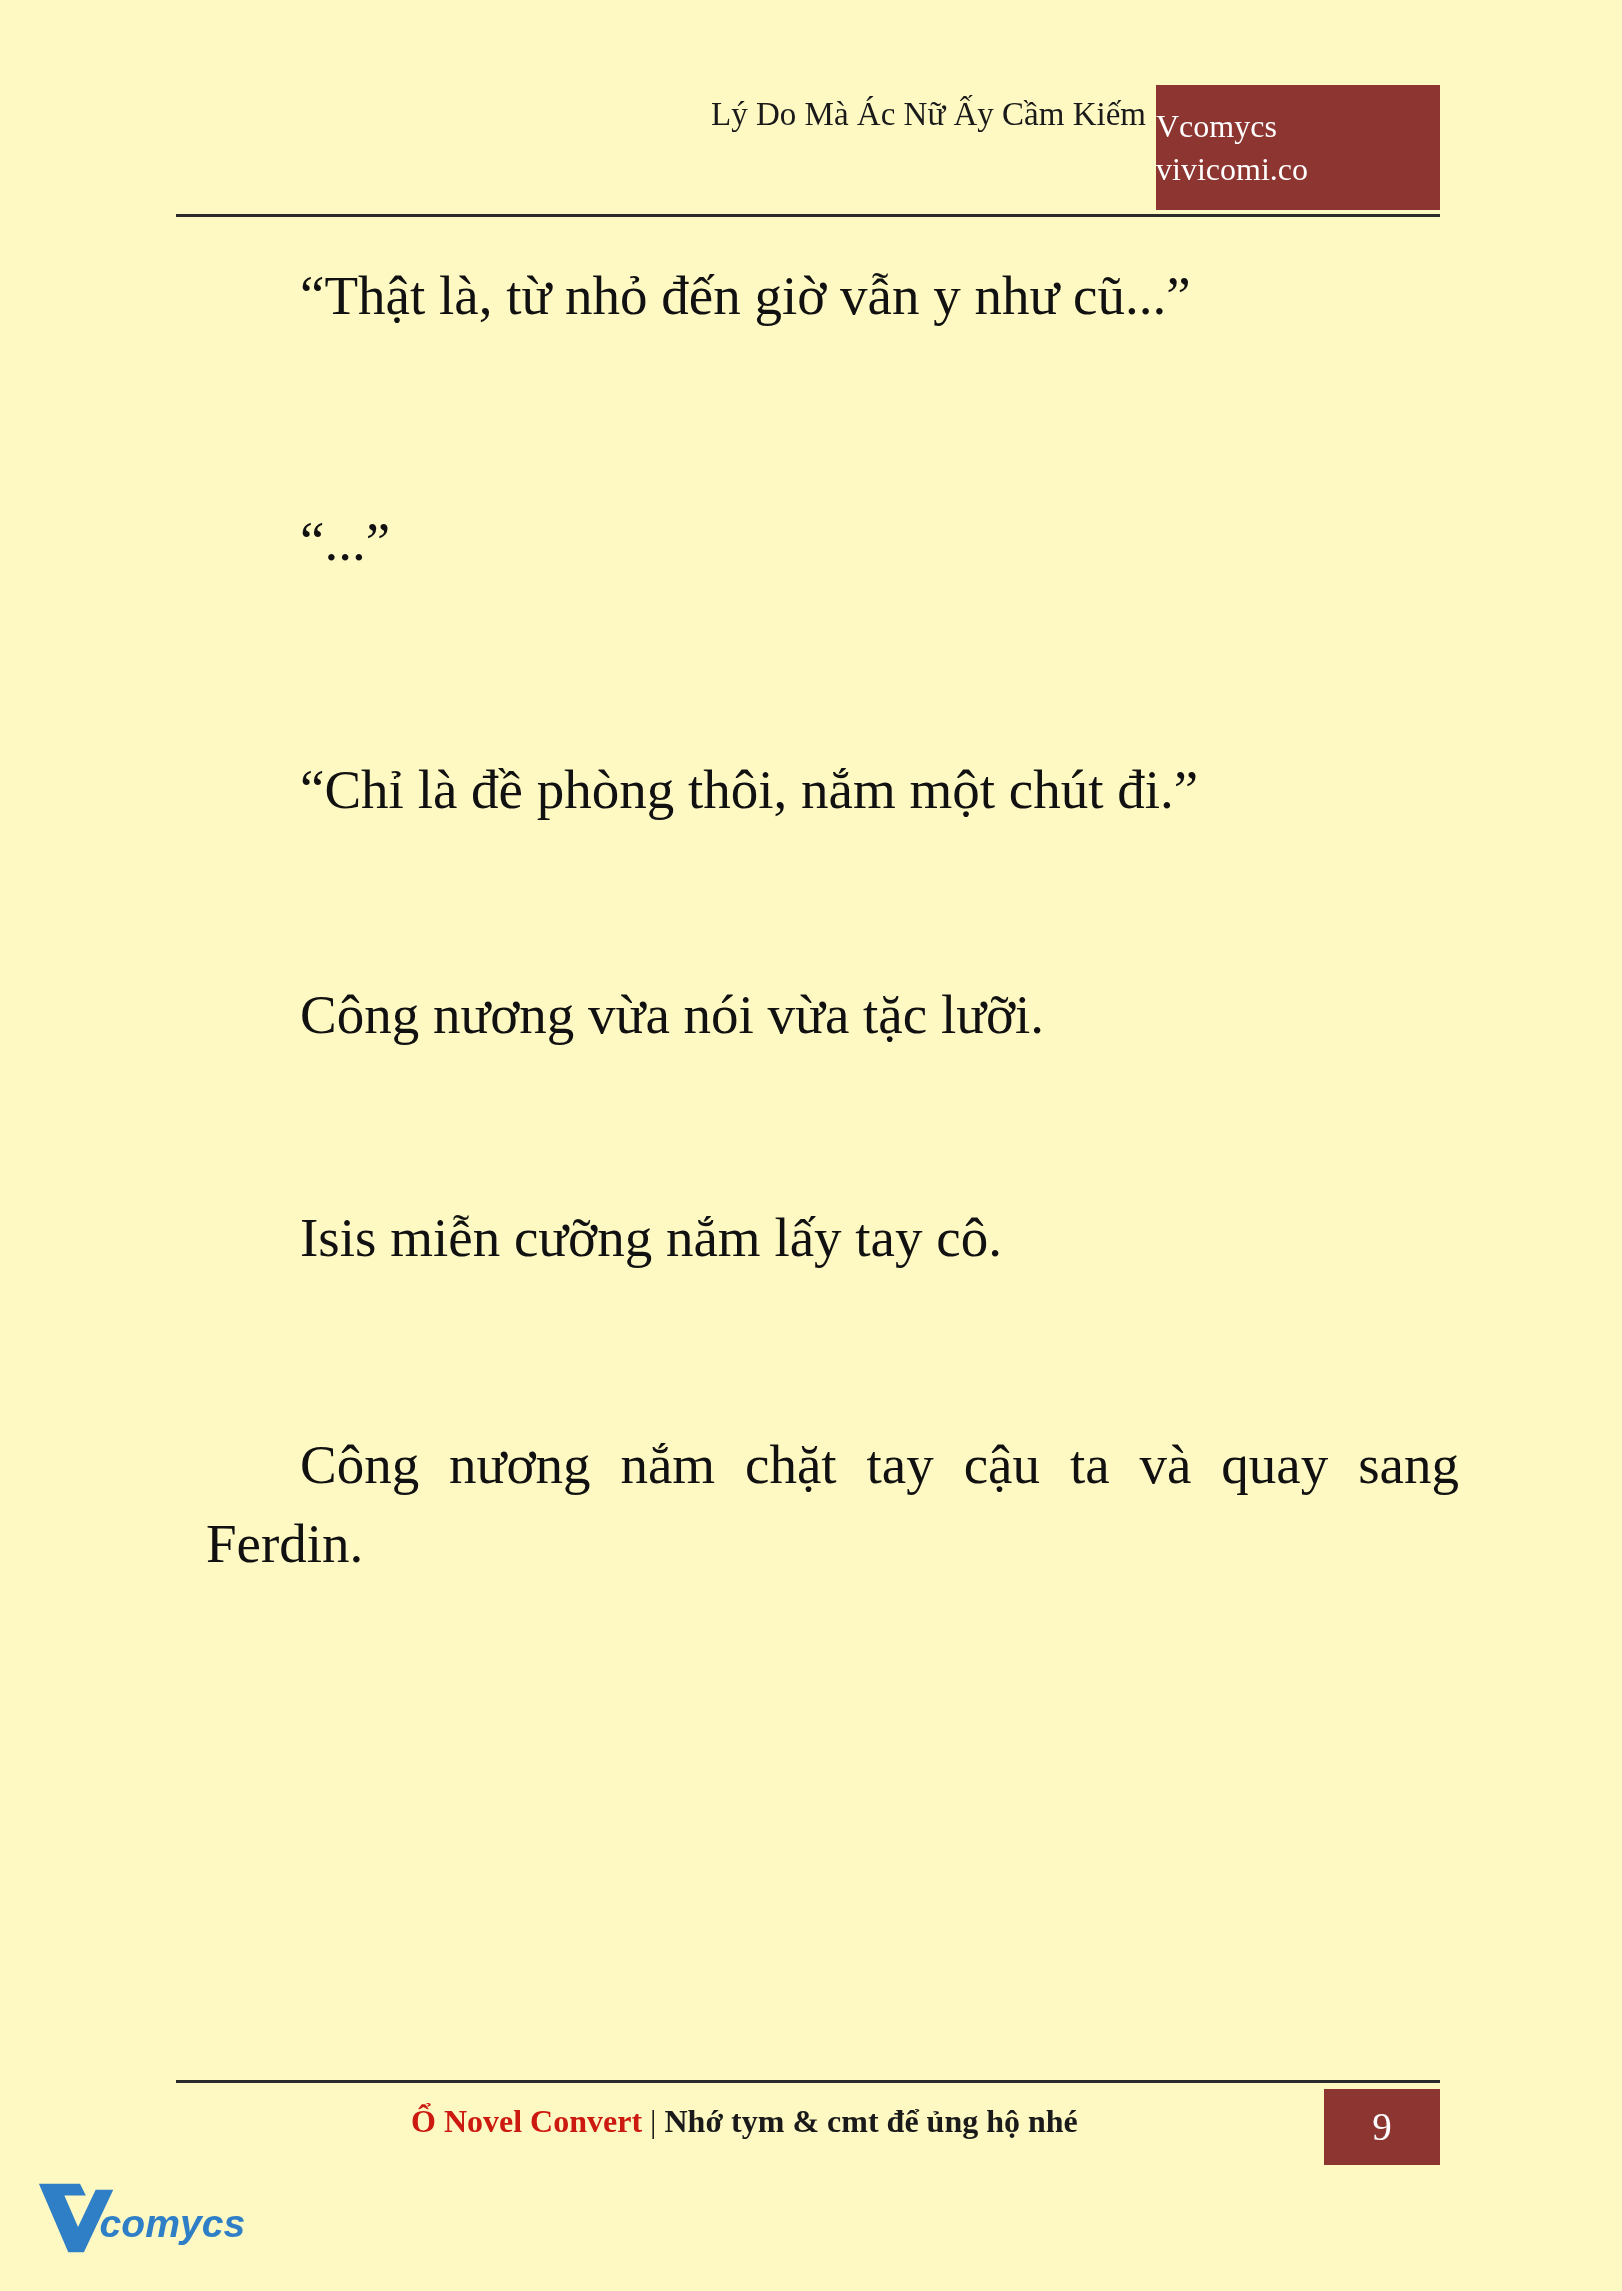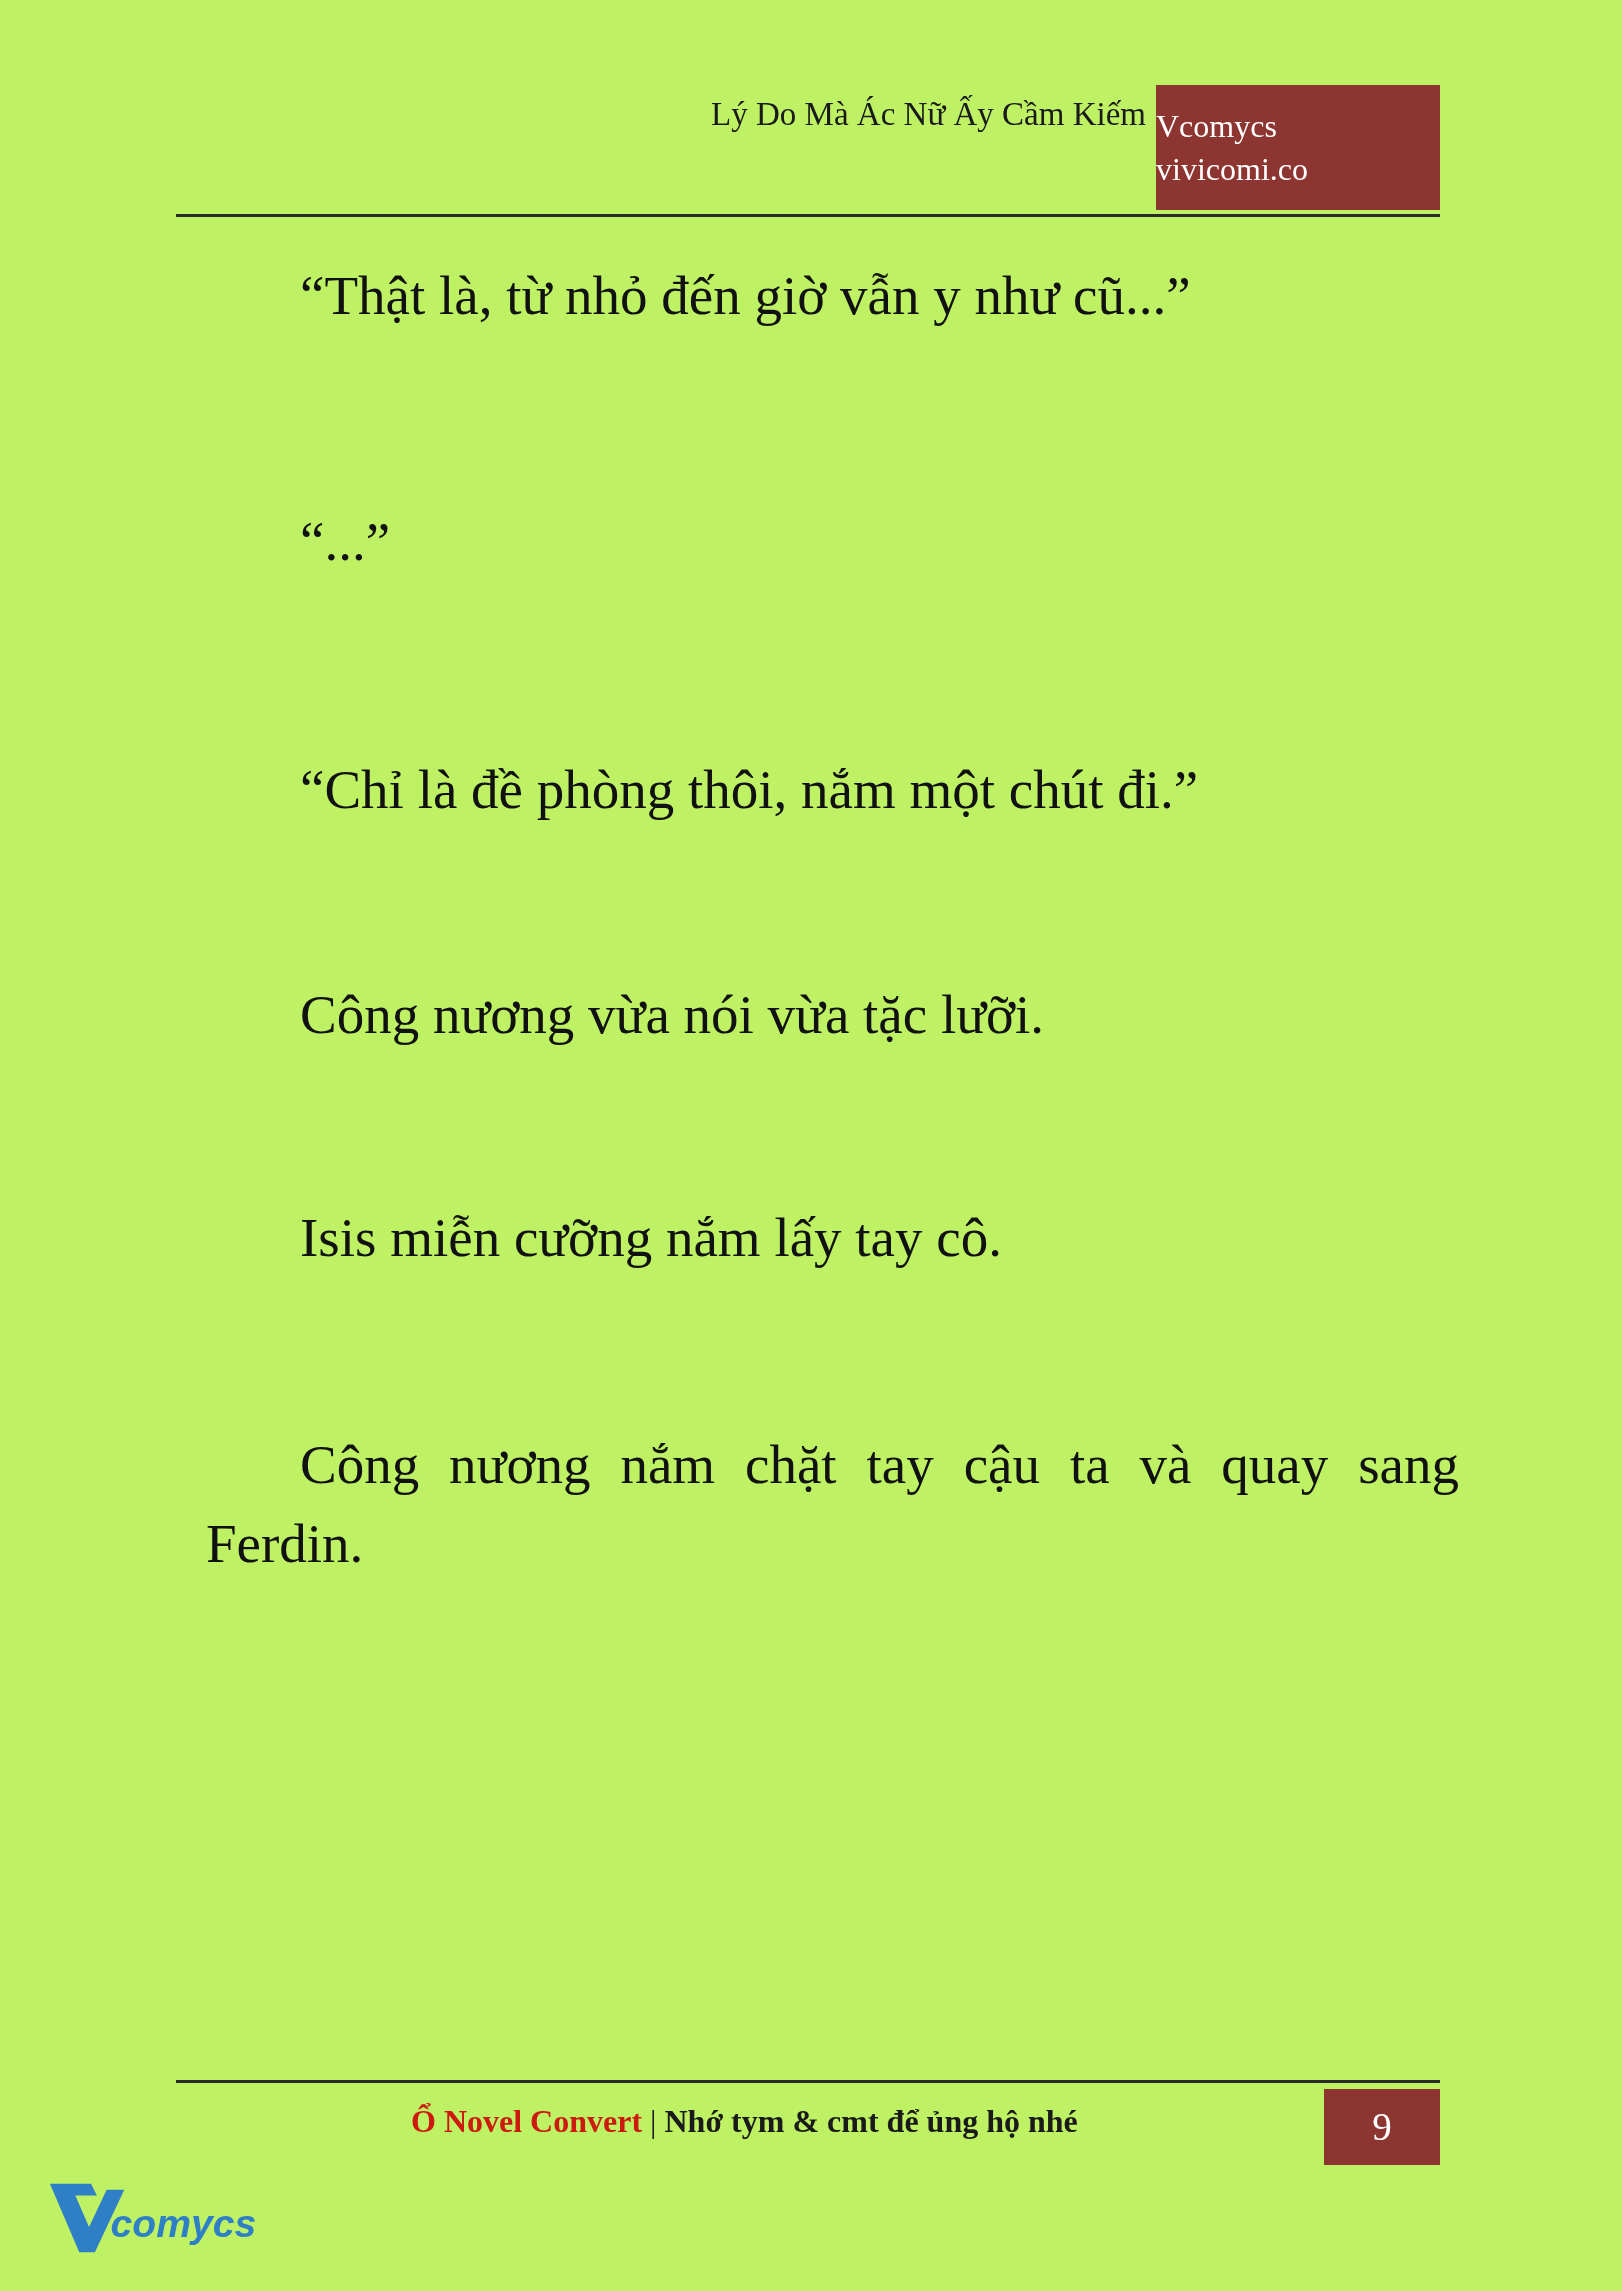--- a/index.html
+++ b/index.html
@@ -14,21 +14,21 @@
     position: relative;
     overflow: hidden;
   }
 
   .page {
     position: absolute;
     left: 0;
     top: 0;
     width: 1622px;
     height: 2292px;
-    background: #bef264;
+    background: #fef9c3;
   }
 
   
   .header {
     position: absolute;
     left: 176px;
     top: 93px;
     width: 1264px;
     height: 132px;
   }
@@ -139,21 +139,21 @@
     color: #ffffff;
     display: flex;
     align-items: center;
     justify-content: center;
     font-size: 39px;
   }
 
   
   .watermark {
     position: absolute;
-    left: 46px;
+    left: 35px;
     top: 2176px;
     width: 225px;
     height: 94px;
     text-align: center;
   }
   .watermark svg { display: block; }
 </style>
 </head>
 <body>
 

